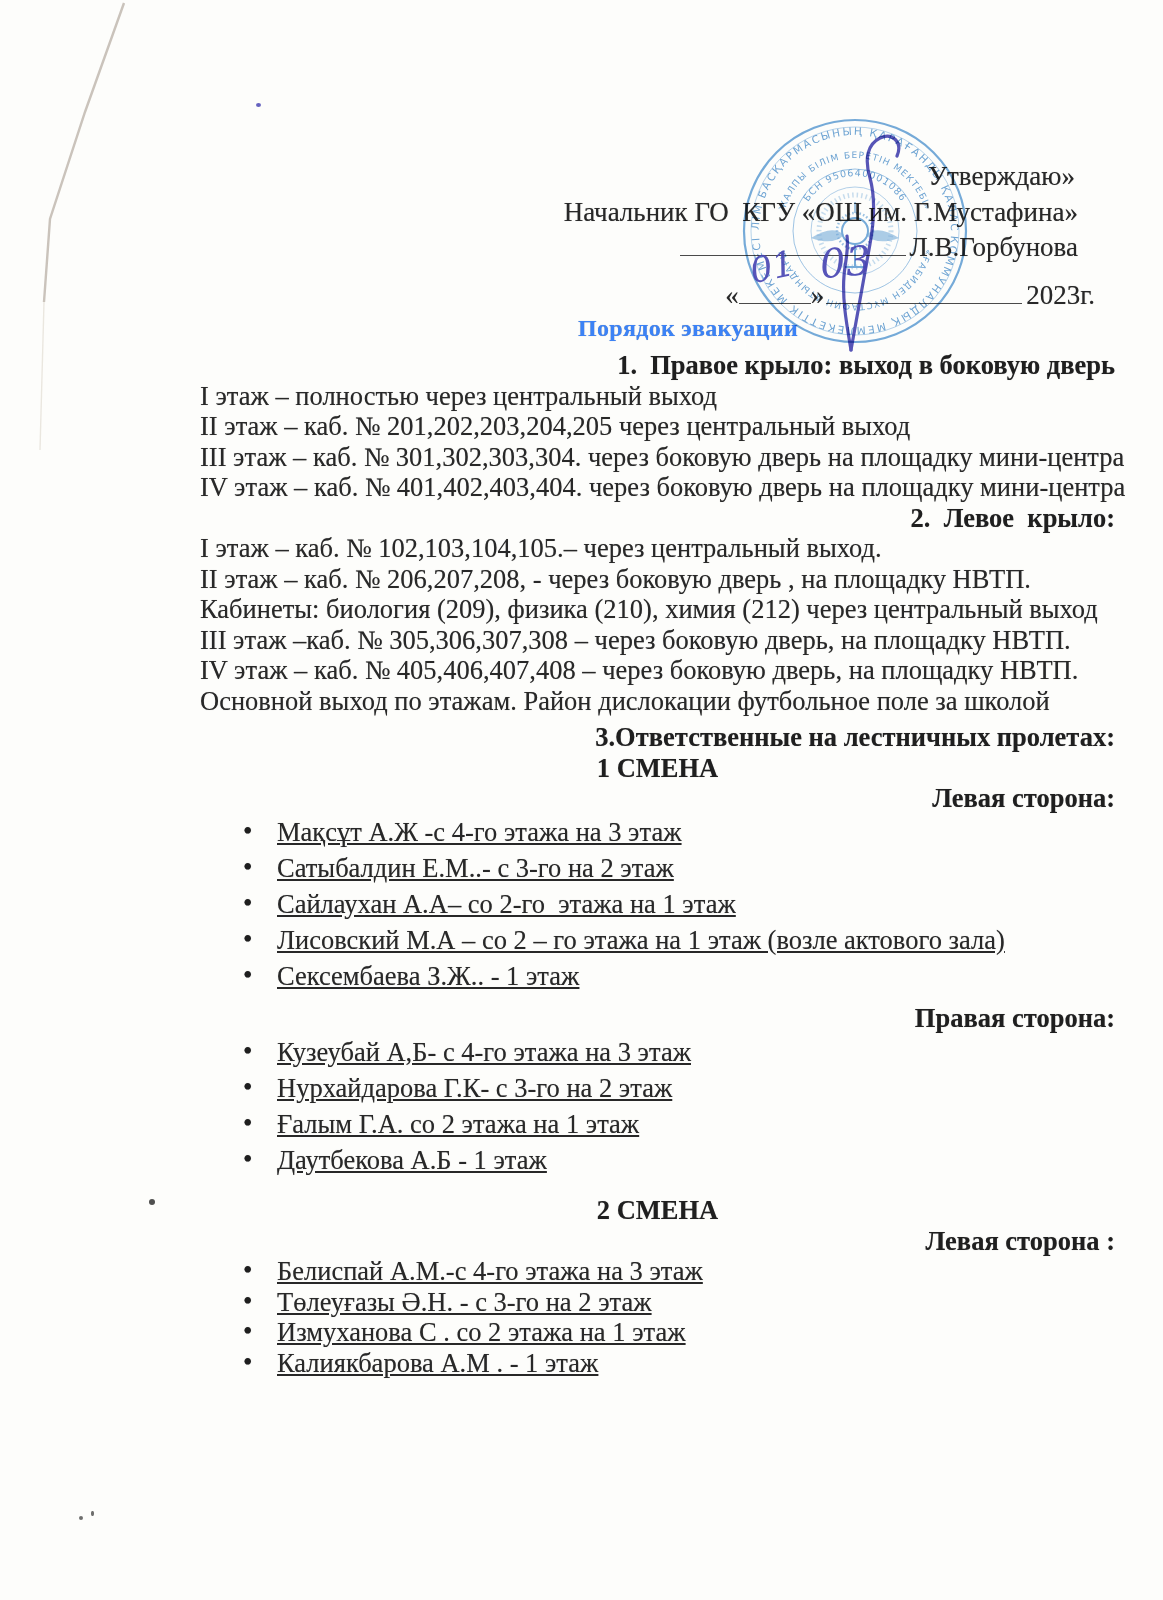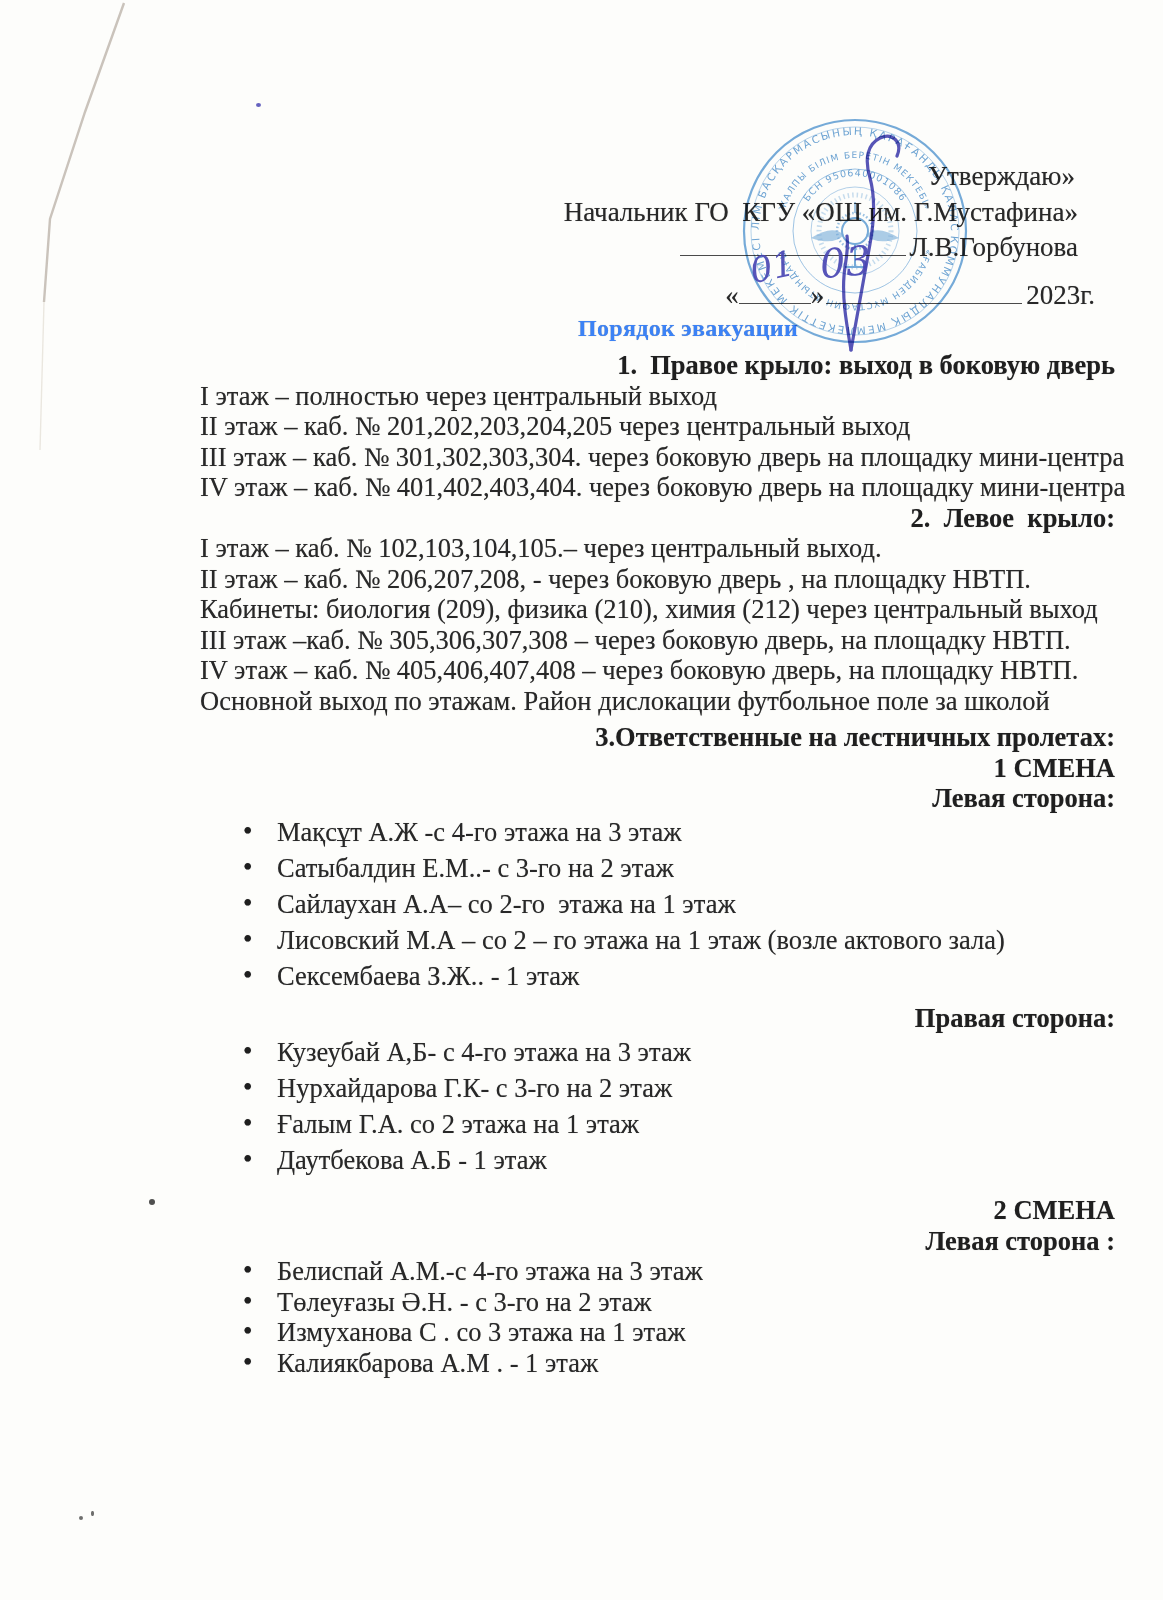--- a/index.html
+++ b/index.html
@@ -31,25 +31,25 @@
   .hw-month{left:820px;top:239px;font-size:40px;transform:rotate(-5deg);}
 
   
   .title{position:absolute;left:578px;top:315px;font-size:24px;font-weight:bold;letter-spacing:.3px;color:#3b82f6;}
 
   
   .docbody{position:absolute;left:200px;top:350px;width:915px;}
   .line{font-size:26.5px;line-height:30.5px;}
   .bold{font-weight:bold;color:#1f1f1f;text-align:right;}
   .indent{padding-left:33px;}
-  .center{text-align:right;}
+  .center{text-align:center;}
   .mt6{margin-top:6px;}
   .gap12{margin-top:12px;}
   .gap16{margin-top:20px;}
-  .blist{list-style:none;margin:3px 0 0 0;padding:0;}
+  .blist{list-style:none;margin:3px 0 0 0;padding:0;text-decoration:underline;}
   .blist li{position:relative;padding-left:77px;font-size:26.5px;line-height:30.5px;}
   .blist li::before{content:"\2022";position:absolute;left:43px;top:-1px;font-size:27px;color:#1e1e1e;}
   .blist.s1 li{margin-bottom:5.5px;}
   .blist.s2{margin-top:0;}
   .blist.s2 li{margin-bottom:0;}
 
   
   .stamp{position:absolute;left:737px;top:110px;mix-blend-mode:multiply;opacity:.9;}
   .stamp text{font-family:"DejaVu Sans",sans-serif;fill:#5e9bd2;}
   .signature{position:absolute;left:800px;top:130px;mix-blend-mode:multiply;}
@@ -114,21 +114,21 @@
     <li class="pre">Нурхайдарова Г.К- с 3-го на 2 этаж</li>
     <li class="pre">Ғалым Г.А. со 2 этажа на 1 этаж</li>
     <li class="pre">Даутбекова А.Б - 1 этаж</li>
   </ul>
 
   <div class="line bold center pre gap16">2 СМЕНА</div>
   <div class="line bold pre">Левая сторона :</div>
   <ul class="blist s2">
     <li class="pre">Белиспай А.М.-с 4-го этажа на 3 этаж</li>
     <li class="pre">Төлеуғазы Ә.Н. - с 3-го на 2 этаж</li>
-    <li class="pre">Измуханова С . со 3 этажа на 1 этаж</li>
+    <li class="pre">Измуханова С . со 2 этажа на 1 этаж</li>
     <li class="pre">Калиякбарова А.М . - 1 этаж</li>
   </ul>
 </div>
 
 <svg class="stamp" width="240" height="244" viewBox="0 0 240 244">
   <g stroke="#67a3d8" fill="none">
     <circle cx="118" cy="121" r="111" stroke-width="2.2"></circle>
     <circle cx="118" cy="121" r="104" stroke-width="0.8" opacity="0.65"></circle>
     <circle cx="118" cy="121" r="62" stroke-width="1" opacity="0.7"></circle>
 

